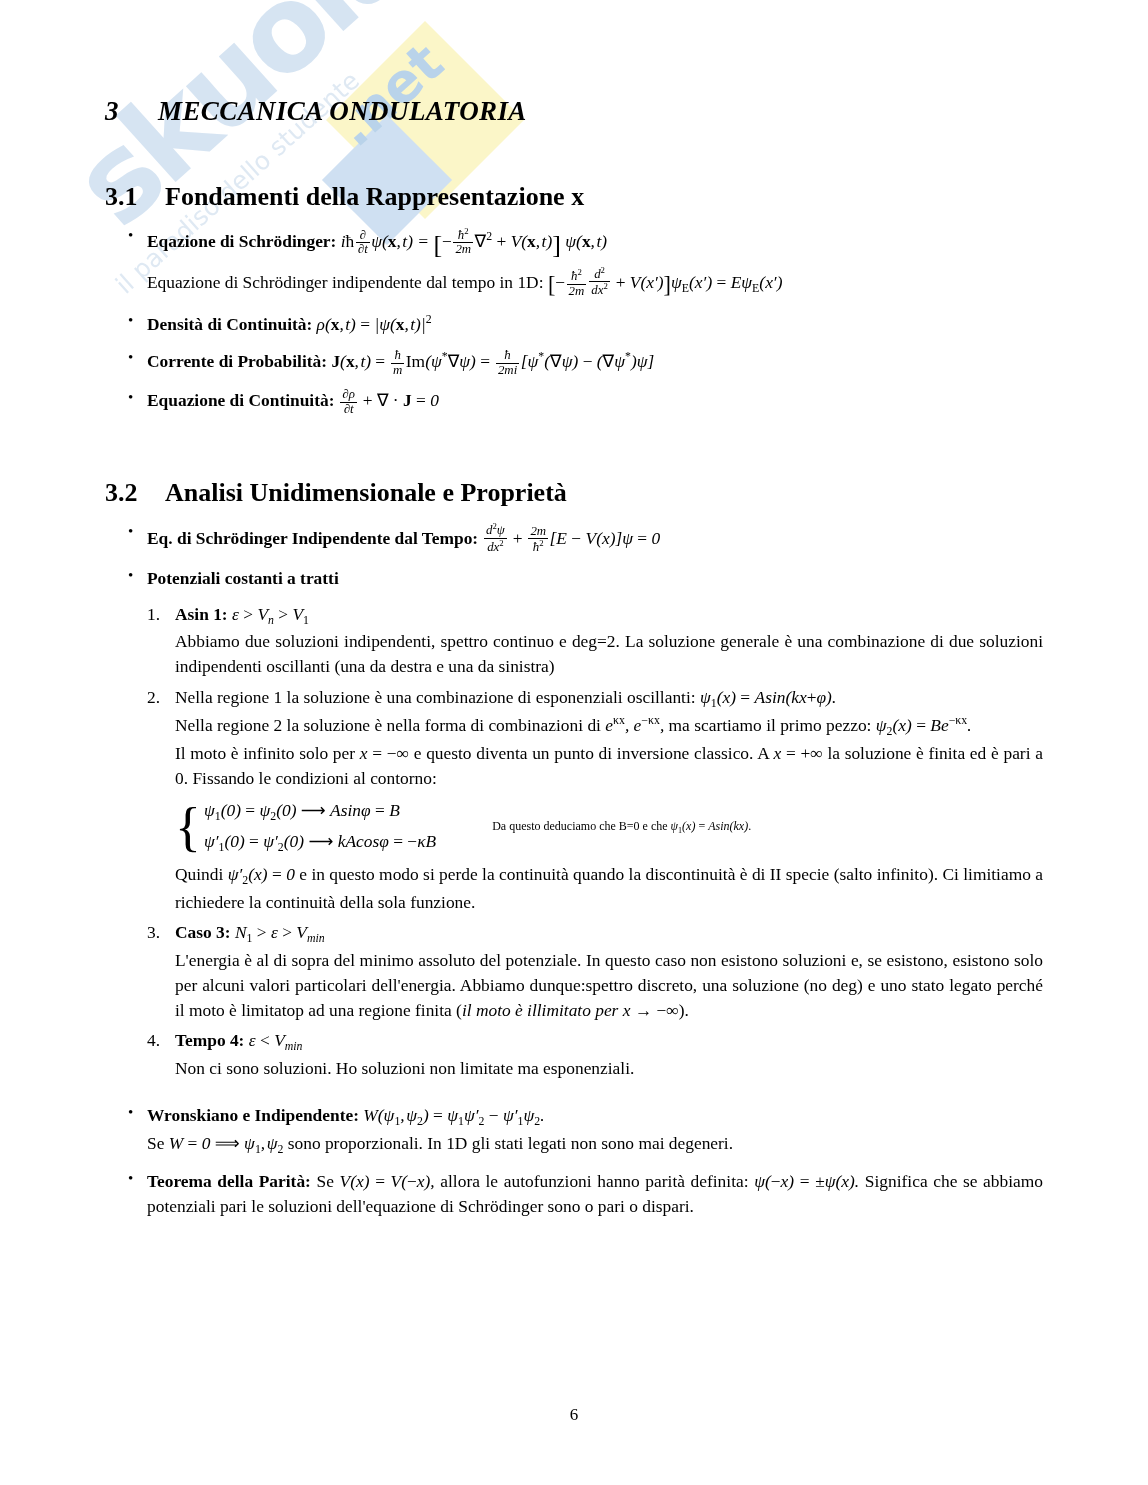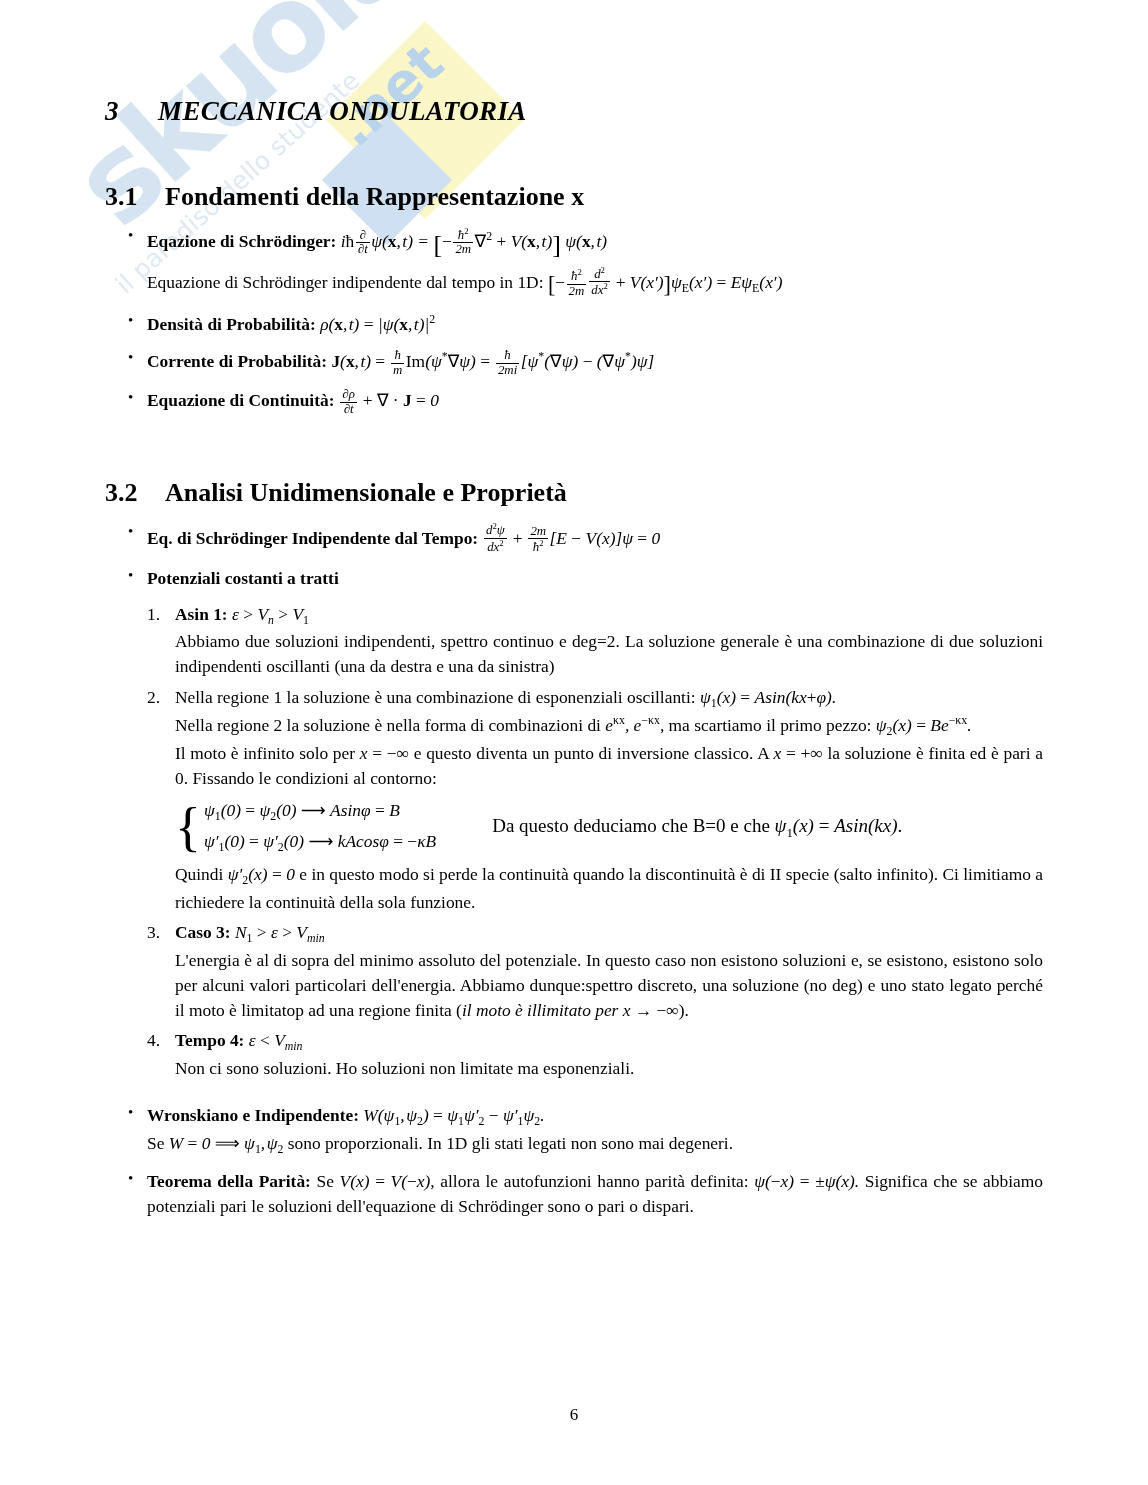--- a/index.html
+++ b/index.html
@@ -180,21 +180,21 @@
     margin: 5px 0 4px 0;
   }
   .brace {
     font-size: 54px;
     line-height: 0.82;
     font-family: "Liberation Serif", serif;
     margin-right: 3px;
     font-weight: 300;
   }
   .syslines { font-size: 17.4px; line-height: 1.65; }
-  .sysnote { margin-left: 56px; font-size: 19px; align-self: center; }
+  .sysnote { margin-left: 56px; font-size: 12px; align-self: center; }
 
   .pagenum {
     position: absolute;
     left: 0;
     right: 0;
     top: 1405px;
     text-align: center;
     font-size: 17px;
     z-index: 2;
   }
@@ -233,21 +233,21 @@
         </span>
         <div class="sub">
           <span>Equazione di Schrödinger indipendente dal tempo in 1D:</span>
           <span class="m">
             <span class="brkm">[</span><span class="mr">−</span><span class="frac"><span class="n">ħ<sup class="r">2</sup></span><span class="d">2m</span></span><span class="frac"><span class="n">d<sup class="r">2</sup></span><span class="d">dx<sup class="r">2</sup></span></span> <span class="mr">+</span> V(x′)<span class="brkm">]</span>ψ<sub class="r">E</sub>(x′) <span class="mr">=</span> Eψ<sub class="r">E</sub>(x′)
           </span>
         </div>
       </li>
 
       <li>
-        <span class="lead">Densità di Probabilità:</span>
+        <span class="lead">Densità di Continuità:</span>
         <span class="m">ρ(<span class="bb">x</span>, t) <span class="mr">=</span> |ψ(<span class="bb">x</span>, t)|<sup class="r">2</sup></span>
       </li>
 
       <li>
         <span class="lead">Corrente di Probabilità:</span>
         <span class="m">
           <span class="bb">J</span>(<span class="bb">x</span>, t) <span class="mr">=</span> <span class="frac"><span class="n">ħ</span><span class="d">m</span></span><span class="mr">Im</span>(ψ<sup class="r">*</sup><span class="mr">∇</span>ψ) <span class="mr">=</span> <span class="frac"><span class="n">ħ</span><span class="d">2mi</span></span>[ψ<sup class="r">*</sup>(<span class="mr">∇</span>ψ) <span class="mr">−</span> (<span class="mr">∇</span>ψ<sup class="r">*</sup>)ψ]
         </span>
       </li>
 

